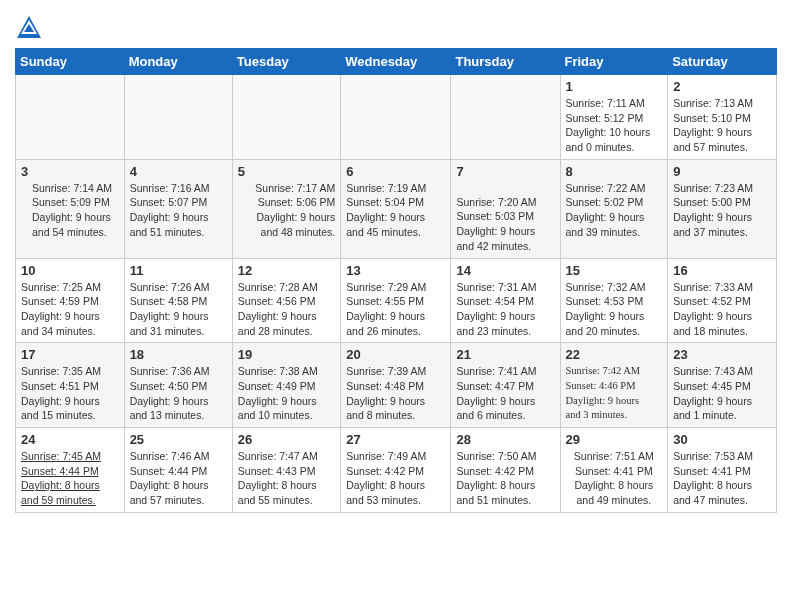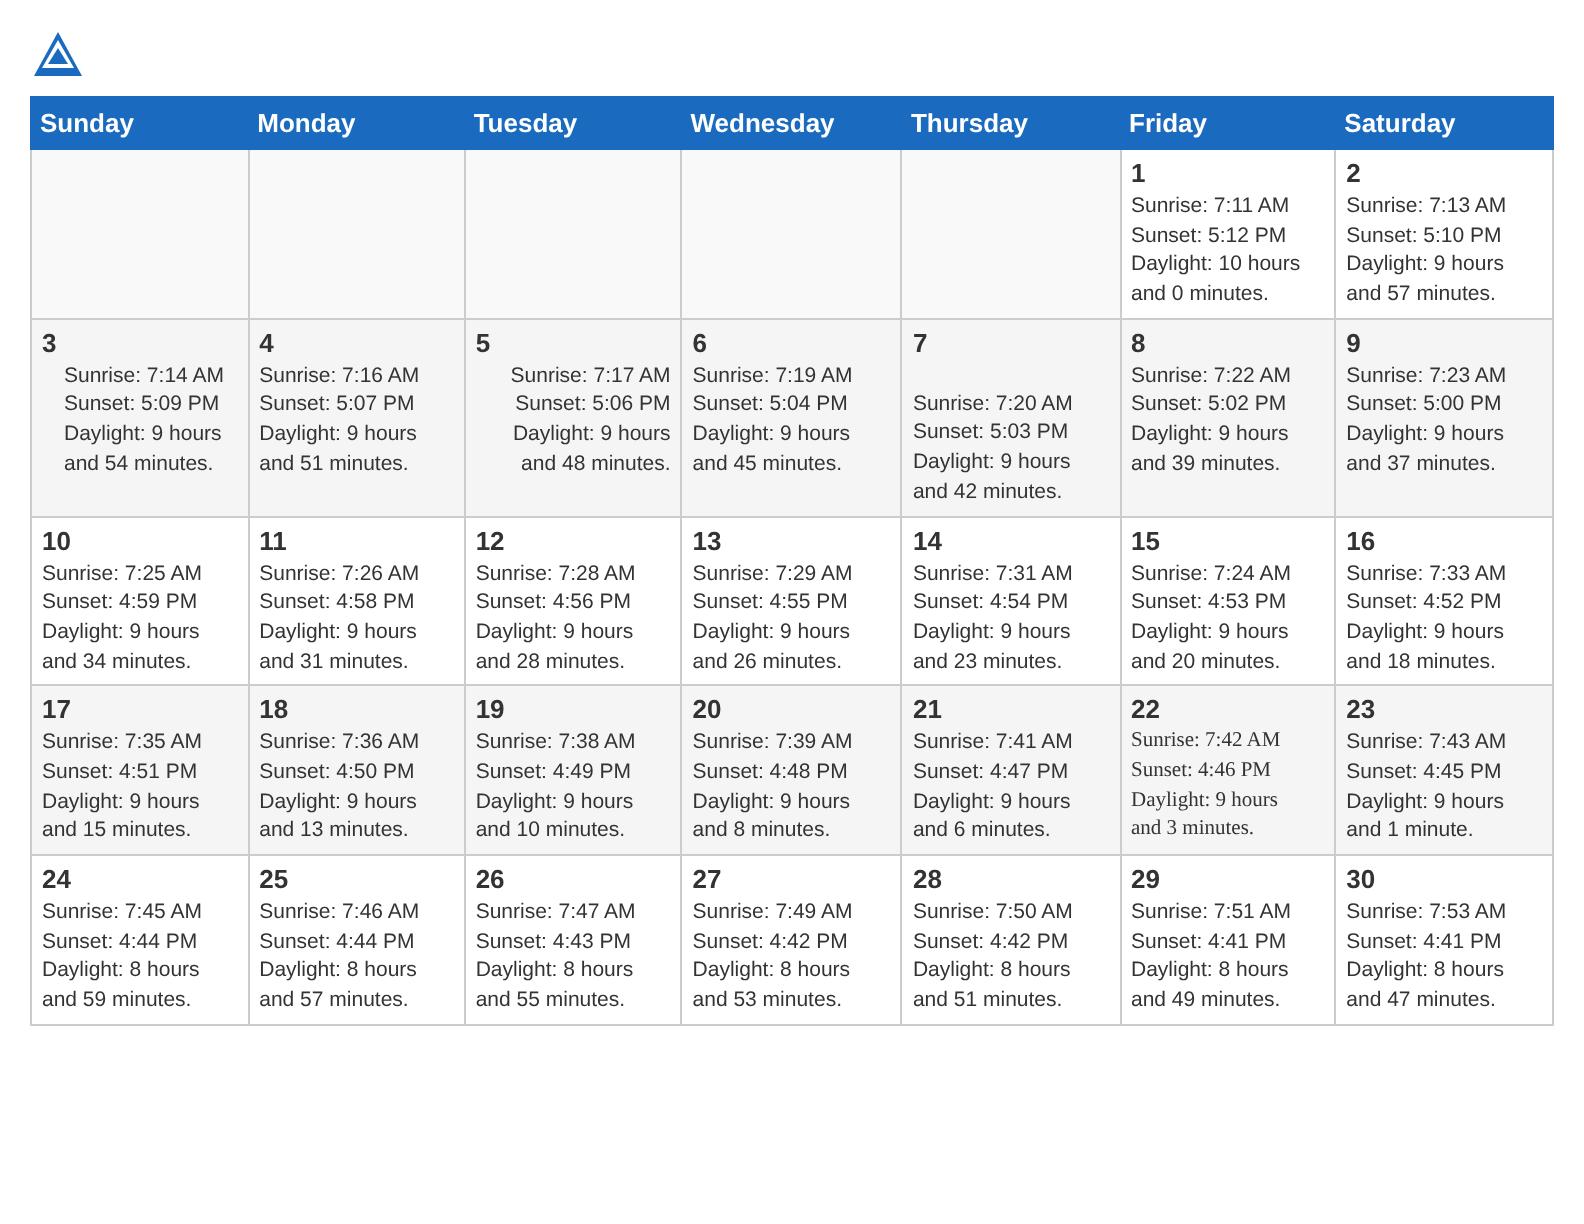--- a/index.html
+++ b/index.html
@@ -234,21 +234,21 @@
           </td>
           <td style="background: rgb(255, 255, 255);">
             <div class="day-num">14</div>
             <div class="day-info" style="white-space: pre-line;">Sunrise: 7:31 AM
 Sunset: 4:54 PM
 Daylight: 9 hours
 and 23 minutes.</div>
           </td>
           <td style="background: rgb(255, 255, 255);">
             <div class="day-num">15</div>
-            <div class="day-info" style="white-space: pre-line;">Sunrise: 7:24 AM
+            <div class="day-info" style="white-space: pre-line;">Sunrise: 7:32 AM
 Sunset: 4:53 PM
 Daylight: 9 hours
 and 20 minutes.</div>
           </td>
           <td style="background: rgb(255, 255, 255);">
             <div class="day-num">16</div>
             <div class="day-info" style="white-space: pre-line;">Sunrise: 7:33 AM
 Sunset: 4:52 PM
 Daylight: 9 hours
 and 18 minutes.</div>
@@ -301,21 +301,21 @@
             <div class="day-num">23</div>
             <div class="day-info" style="white-space: pre-line;">Sunrise: 7:43 AM
 Sunset: 4:45 PM
 Daylight: 9 hours
 and 1 minute.</div>
           </td>
         </tr>
         <tr>
           <td style="background: rgb(255, 255, 255);">
             <div class="day-num">24</div>
-            <div class="day-info" style="white-space: pre-line;">Sunrise: 7:45 AM
+            <div class="day-info" style="white-space: pre-line; text-decoration: underline;">Sunrise: 7:45 AM
 Sunset: 4:44 PM
 Daylight: 8 hours
 and 59 minutes.</div>
           </td>
           <td style="background: rgb(255, 255, 255);">
             <div class="day-num">25</div>
             <div class="day-info" style="white-space: pre-line;">Sunrise: 7:46 AM
 Sunset: 4:44 PM
 Daylight: 8 hours
 and 57 minutes.</div>
@@ -336,21 +336,21 @@
           </td>
           <td style="background: rgb(255, 255, 255);">
             <div class="day-num">28</div>
             <div class="day-info" style="white-space: pre-line;">Sunrise: 7:50 AM
 Sunset: 4:42 PM
 Daylight: 8 hours
 and 51 minutes.</div>
           </td>
           <td style="background: rgb(255, 255, 255);">
             <div class="day-num">29</div>
-            <div class="day-info" style="white-space: pre-line;">Sunrise: 7:51 AM
+            <div class="day-info" style="white-space: pre-line; text-align: center;">Sunrise: 7:51 AM
 Sunset: 4:41 PM
 Daylight: 8 hours
 and 49 minutes.</div>
           </td>
           <td style="background: rgb(255, 255, 255);">
             <div class="day-num">30</div>
             <div class="day-info" style="white-space: pre-line;">Sunrise: 7:53 AM
 Sunset: 4:41 PM
 Daylight: 8 hours
 and 47 minutes.</div>

